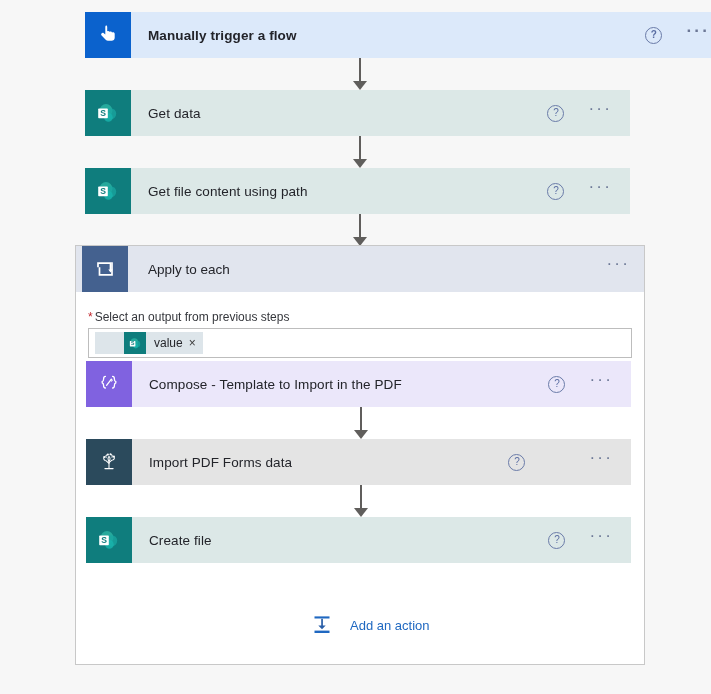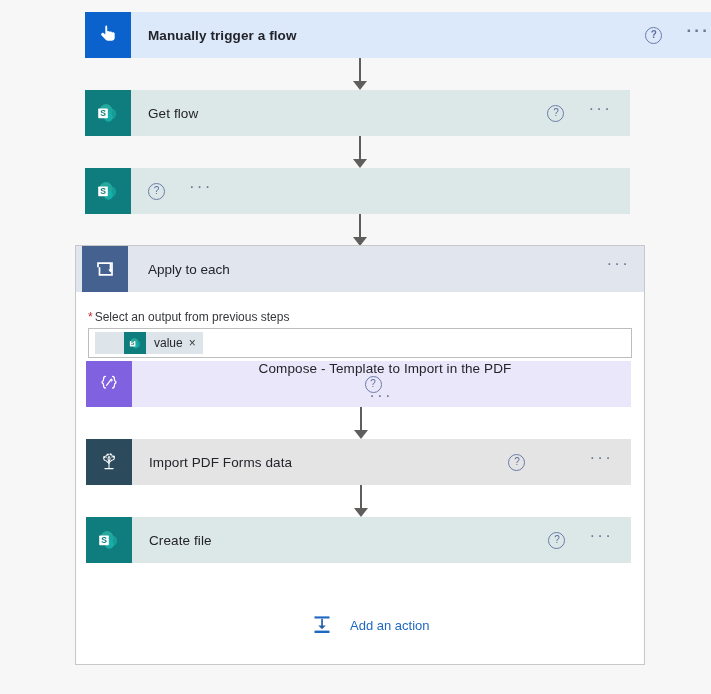--- a/index.html
+++ b/index.html
@@ -87,21 +87,21 @@
   }
 
   
   .card.trigger .card-icon { background: #0b62cd; }
   .card.trigger .card-body { background: #dce9fa; }
 
   .card.sharepoint .card-icon { background: #0f7d7d; }
   .card.sharepoint .card-body { background: #dce8e7; }
 
   .card.compose .card-icon { background: #8062e0; }
-  .card.compose .card-body { background: #ebe7fa; flex-direction: column; }
+  .card.compose .card-body { background: #ebe7fa; }
 
   .card.encodian .card-icon { background: #2b4a5c; }
   .card.encodian .card-body { background: #e4e4e4; gap: 40px; }
 
   
   .connector {
     position: absolute;
     width: 14px;
     display: flex;
     flex-direction: column;
@@ -227,21 +227,21 @@
     <div class="card-icon">
       <svg width="26" height="26" viewBox="0 0 26 26">
         <circle cx="11" cy="10.5" r="6.4" fill="#36c5b0" opacity="0.62"></circle>
         <circle cx="15.6" cy="13.8" r="5.6" fill="#1aa7a0" opacity="0.75"></circle>
         <circle cx="13.4" cy="17.4" r="4.3" fill="#19b4ad" opacity="0.8"></circle>
         <rect x="3.2" y="8.6" width="9.6" height="9.6" rx="0.7" fill="#ffffff"></rect>
         <text x="8" y="16" font-family="Liberation Sans, sans-serif" font-size="8.6" font-weight="bold" fill="#0f7d7d" text-anchor="middle">S</text>
       </svg>
     </div>
     <div class="card-body">
-      <span class="card-title">Get flow</span>
+      <span class="card-title">Get data</span>
       <span class="help-icon">?</span>
       <span class="more-icon">···</span>
     </div>
   </div>
 
   <div class="connector" style="left:353px; top:136px; height:32px;">
     <div class="line"></div>
       <div class="head"></div>
   </div>
 
@@ -249,20 +249,21 @@
     <div class="card-icon">
       <svg width="26" height="26" viewBox="0 0 26 26">
         <circle cx="11" cy="10.5" r="6.4" fill="#36c5b0" opacity="0.62"></circle>
         <circle cx="15.6" cy="13.8" r="5.6" fill="#1aa7a0" opacity="0.75"></circle>
         <circle cx="13.4" cy="17.4" r="4.3" fill="#19b4ad" opacity="0.8"></circle>
         <rect x="3.2" y="8.6" width="9.6" height="9.6" rx="0.7" fill="#ffffff"></rect>
         <text x="8" y="16" font-family="Liberation Sans, sans-serif" font-size="8.6" font-weight="bold" fill="#0f7d7d" text-anchor="middle">S</text>
       </svg>
     </div>
     <div class="card-body">
+      <span class="card-title">Get file content using path</span>
       <span class="help-icon">?</span>
       <span class="more-icon">···</span>
     </div>
   </div>
 
   <div class="connector" style="left:353px; top:214px; height:32px;">
     <div class="line"></div>
       <div class="head"></div>
   </div>
 

